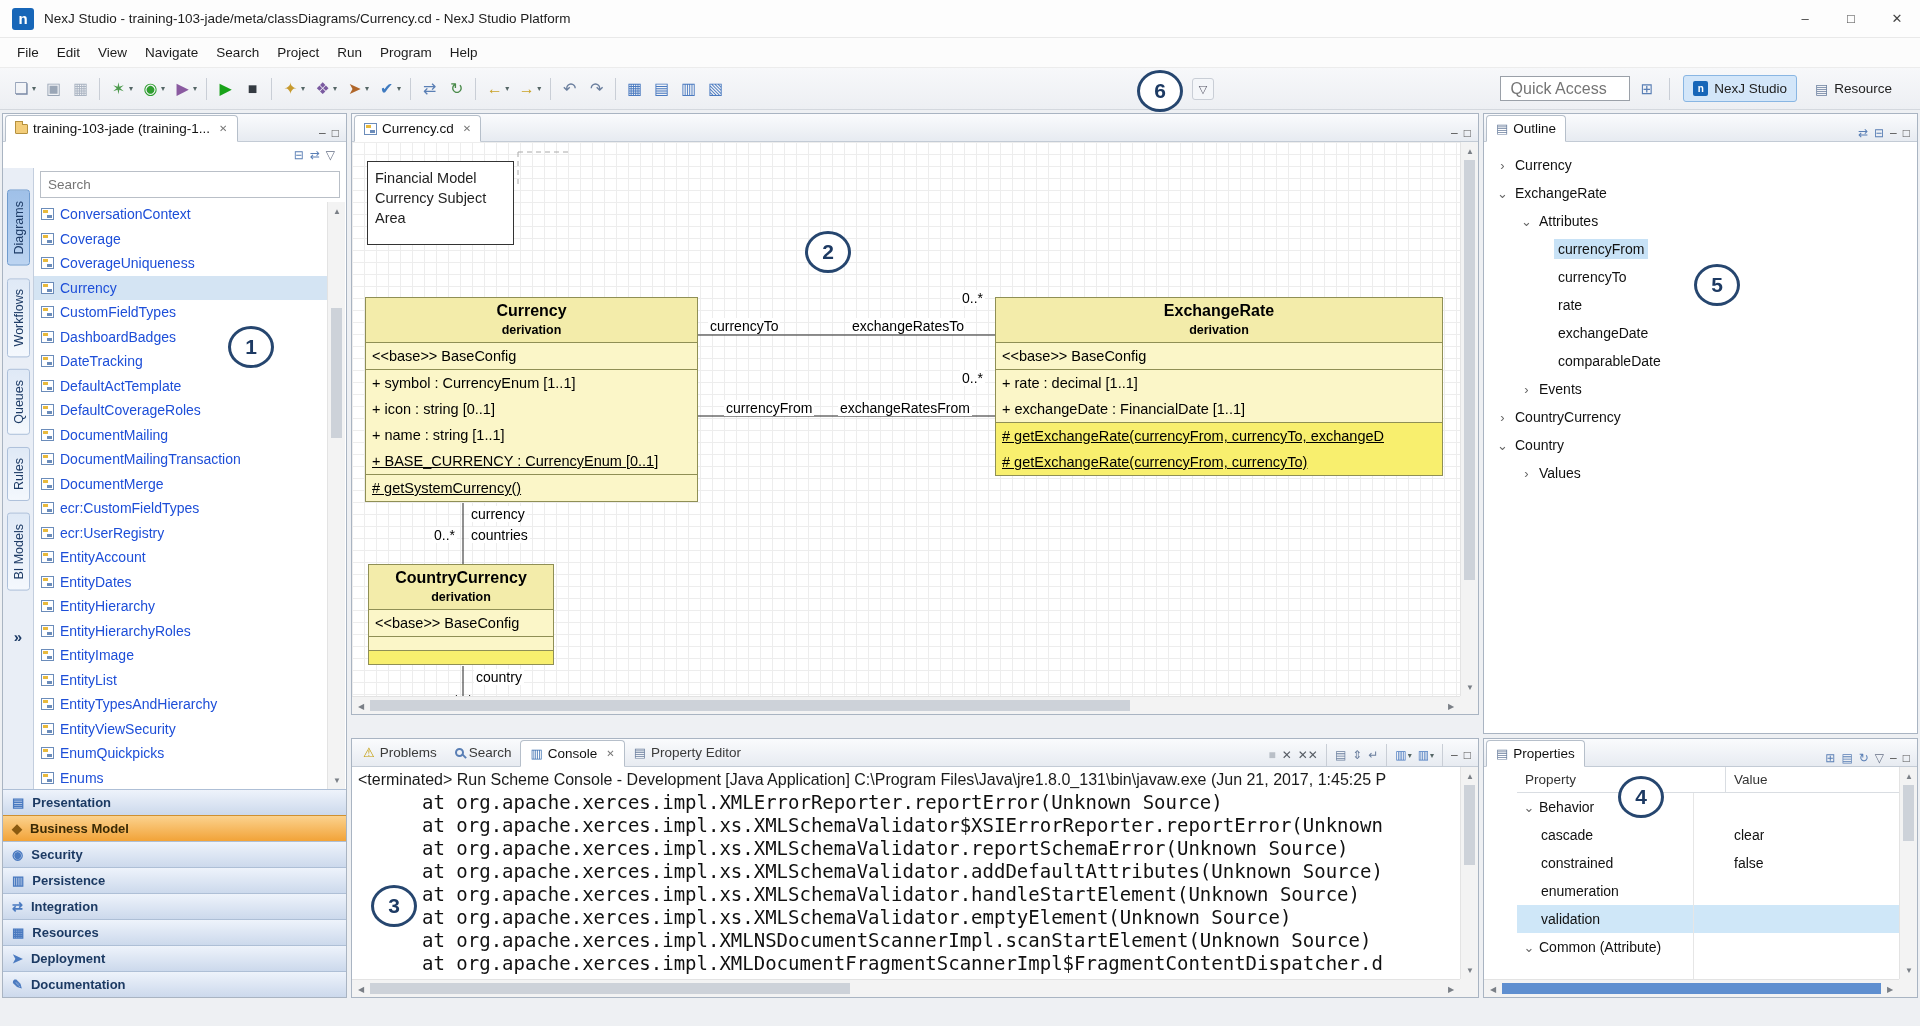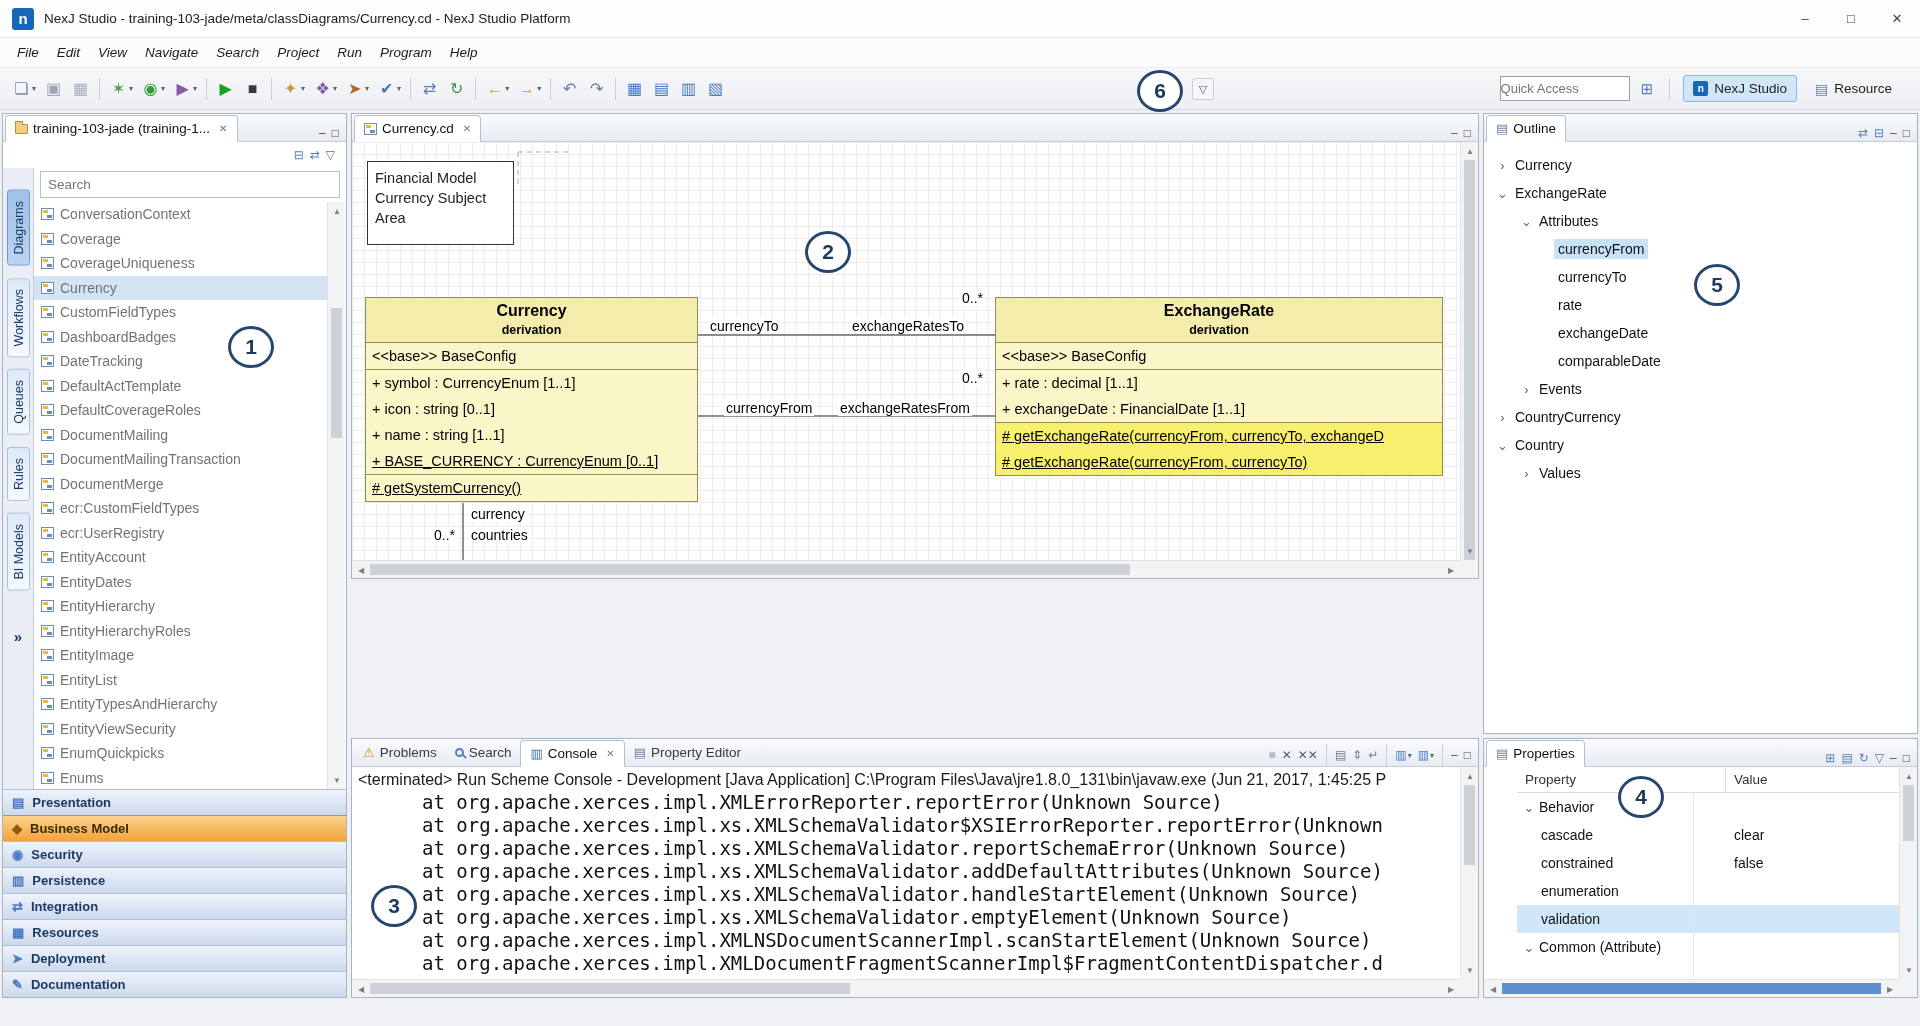--- a/index.html
+++ b/index.html
@@ -6,33 +6,33 @@
   html,body{width:1920px;height:1026px;overflow:hidden;}
   body{font-family:"Liberation Sans",sans-serif;background:#eef0f3;color:#222;font-size:13px;position:relative;}
   #app{position:absolute;inset:0;}
 
   
   .titlebar{position:absolute;left:0;top:0;width:1920px;height:38px;background:#fdfdfd;border-bottom:1px solid #e9e9e9;display:flex;align-items:center;}
   .logo{width:22px;height:22px;margin-left:12px;background:#1766b8;border-radius:3px;color:#fff;font-weight:bold;font-size:15px;display:flex;align-items:center;justify-content:center;}
   .wtitle{margin-left:10px;font-size:13.5px;color:#1c1c1c;}
   .winbtns{margin-left:auto;display:flex;height:100%;}
   .winbtn{width:46px;height:100%;display:flex;align-items:center;justify-content:center;font-size:13px;color:#444;}
-  .menubar{position:absolute;left:0;top:38px;width:1920px;height:30px;background:#fcfcfc;border-bottom:1px solid #ececec;display:flex;align-items:center;padding-left:8px;font-style:italic;}
+  .menubar{position:absolute;left:0;top:38px;width:1920px;height:30px;background:#fcfcfc;border-bottom:1px solid #ececec;display:flex;align-items:center;padding-left:8px;}
   .menu-item{padding:0 9px;font-size:13.5px;color:#1c1c1c;height:100%;display:flex;align-items:center;}
   .toolbar{position:absolute;left:0;top:68px;width:1920px;height:42px;background:linear-gradient(#f7f8fa,#edeff3);border-bottom:1px solid #d4d8de;display:flex;align-items:center;padding:0 8px;}
   .tbrow{display:flex;align-items:center;}
   .mini-btn{display:inline-flex;align-items:center;padding:2px;margin:0 1px;border-radius:3px;}
   .mini-glyph{font-size:12px;color:#5a6b80;line-height:1;}
   .tb-dd{font-size:8px;color:#566;margin-left:1px;}
   .tb-sep{width:1px;height:22px;background:#c9ced6;margin:0 5px;display:inline-block;}
   #tbicons .mini-btn{height:28px;padding:0 3px;}
   #tbicons .mini-glyph{font-size:16px;width:19px;text-align:center;}
   .tb-overflow{position:absolute;left:1192px;top:10px;width:22px;height:22px;display:flex;align-items:center;justify-content:center;font-size:11px;color:#556;border:1px solid #c9ced6;border-radius:3px;background:#f4f6f9;}
   .tbright{margin-left:auto;display:flex;align-items:center;gap:8px;padding-right:10px;}
-  .qa{width:130px;height:25px;border:1px solid #9aa0a8;background:#fff;font-size:13px;color:#555;padding:0 0;font-family:"Liberation Sans",sans-serif;}
+  .qa{width:130px;height:25px;border:1px solid #9aa0a8;background:#fff;font-size:16px;color:#555;padding:0 10px;font-family:"Liberation Sans",sans-serif;}
   .persp{display:flex;align-items:center;gap:6px;height:27px;padding:0 9px;border-radius:3px;font-size:13.5px;color:#222;border:1px solid transparent;}
   .persp.active{background:#d3e6f9;border-color:#89b6e3;}
   .plogo{width:15px;height:15px;background:#1766b8;color:#fff;border-radius:2px;font-size:10px;font-weight:bold;display:flex;align-items:center;justify-content:center;}
 
   
   .panel{position:absolute;background:#fff;border:1px solid #a9b4c2;overflow:hidden;}
   .tabstrip{display:flex;align-items:flex-end;height:28px;background:linear-gradient(#fafbfd,#e7ebf1);border-bottom:1px solid #c3cbd5;padding-left:2px;position:relative;}
   .tab{display:flex;align-items:center;gap:5px;height:27px;padding:0 9px;font-size:13.5px;color:#3a3a3a;white-space:nowrap;}
   .tab.active{background:#fff;border:1px solid #b6bfca;border-bottom:1px solid #fff;border-radius:4px 4px 0 0;margin-bottom:-1px;color:#111;margin-top:32px;}
   .tclose{font-size:10px;color:#777;margin-left:4px;}
@@ -59,30 +59,30 @@
 
   
   #left-panel{left:2px;top:113px;width:345px;height:885px;}
   .viewbar{position:absolute;left:0;top:28px;right:0;height:26px;display:flex;justify-content:flex-end;align-items:center;padding-right:4px;}
   .vstrip{position:absolute;left:0;top:54px;width:31px;bottom:208px;background:#e9eef6;border-right:1px solid #c3cede;display:flex;flex-direction:column;align-items:center;gap:12px;padding-top:22px;}
   .vtab{writing-mode:vertical-rl;transform:rotate(180deg);width:23px;padding:10px 0;display:flex;align-items:center;justify-content:center;border:1px solid #adc0da;border-radius:3px;background:linear-gradient(#f4f8fd,#dfe9f6);color:#1d3b66;font-size:12.5px;}
   .vtab.active{background:linear-gradient(180deg,#bcd4f1,#9fc0e8);border-color:#6f9bce;}
   .vmore{margin-top:26px;font-size:15px;font-weight:bold;color:#1d3b66;}
   .searchbox{position:absolute;left:37px;top:57px;width:300px;height:27px;border:1px solid #b9bfc7;background:#fff;font-size:13.5px;color:#555;padding:0 7px;font-family:"Liberation Sans",sans-serif;}
   .modellist{position:absolute;left:31px;top:88px;right:1px;bottom:208px;overflow:hidden;background:#fff;}
-  .lrow{height:24.5px;display:flex;align-items:center;gap:6px;padding-left:7px;font-size:14px;color:#737373;white-space:nowrap;}
+  .lrow{height:24.5px;display:flex;align-items:center;gap:6px;padding-left:7px;font-size:14px;color:#1d4ed8;white-space:nowrap;}
   .lrow.sel{background:#d4e4f3;}
   .listsb{right:1px;top:88px;bottom:208px;}
   .accordion{position:absolute;left:0;right:0;bottom:0;height:208px;}
   .acc{height:26px;display:flex;align-items:center;gap:8px;padding-left:9px;font-weight:bold;font-size:13px;color:#1c3a63;background:linear-gradient(#eef3fb,#ccd9ec);border-top:1px solid #aebfd6;}
   .acc.active{background:linear-gradient(#fbd28e,#f2a338);color:#3a2a05;border-top:1px solid #cf9030;}
   .acc .mini-glyph{font-size:13px;}
 
   
-  #editor{left:351px;top:113px;width:1128px;height:466px;}
+  #editor{left:351px;top:113px;width:1128px;height:602px;}
   .canvas{position:absolute;left:0;top:28px;right:18px;bottom:18px;background-color:#fff;
     background-image:linear-gradient(#ededed 1px,transparent 1px),linear-gradient(90deg,#ededed 1px,transparent 1px);
     background-size:12px 12px;overflow:hidden;}
   .assoc{position:absolute;left:0;top:0;}
   .note{position:absolute;background:#fff;border:1px solid #333;padding:6px 7px;font-size:14.5px;line-height:20px;min-height:84px;}
   .uml{position:absolute;border:1px solid #8f8f55;background:#fbf6c8;font-size:14.5px;color:#000;}
   .uhd{background:#f3ecaa;border-bottom:1px solid #8f8f55;text-align:center;padding:2px 0 3px;}
   .unm{font-weight:bold;font-size:16px;line-height:22px;}
   .ust{font-weight:bold;font-size:12.5px;line-height:17px;}
   .ur{height:26px;line-height:26px;padding:0 6px;white-space:nowrap;overflow:hidden;}

